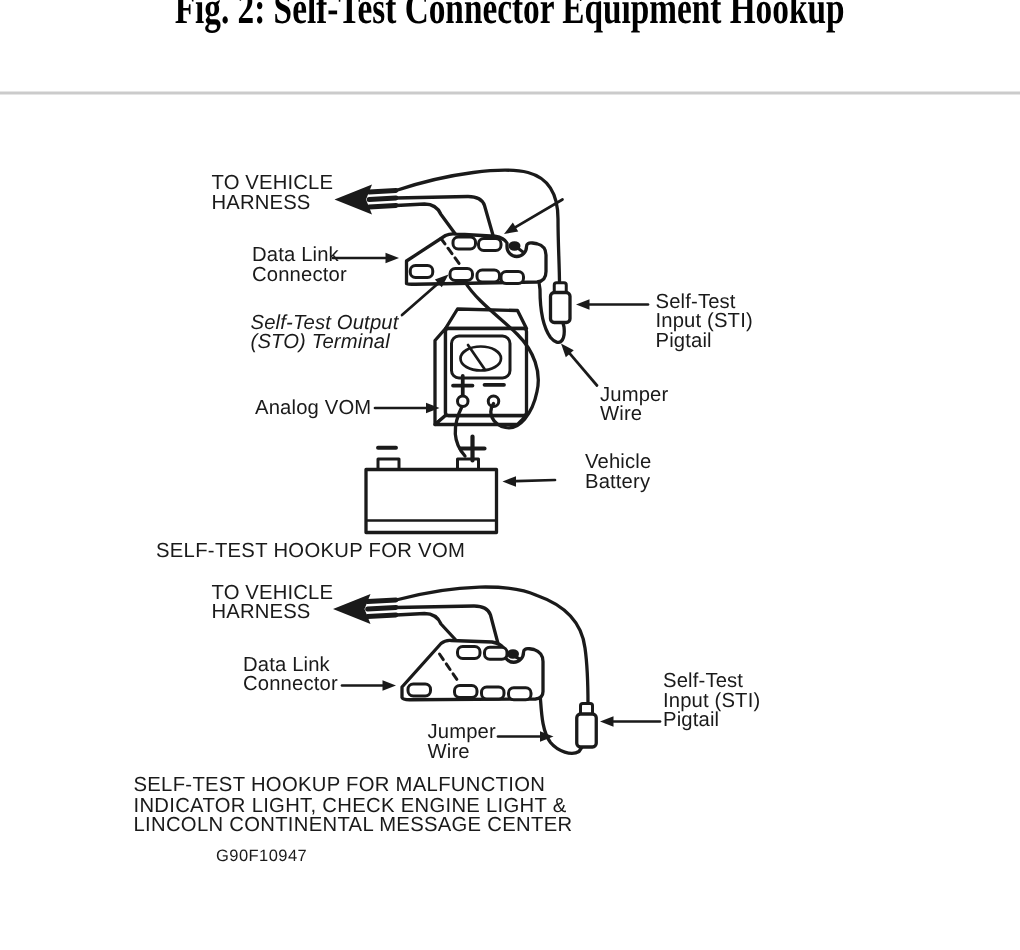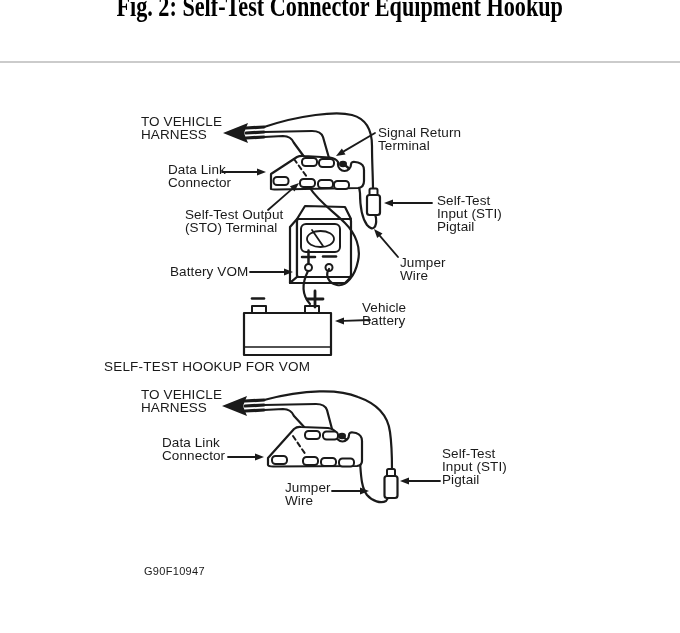--- a/index.html
+++ b/index.html
@@ -137,40 +137,41 @@
     </g>
   </svg>
 
   <div class="title-line" id="title1">
     <span>Fig. 2: Self-Test Connector Equipment Hookup</span>
   </div>
   <div class="rule"></div>
 
   <div class="lbl" style="left:141px;top:115px;">TO VEHICLE
 HARNESS</div>
-  <div class="lbl" style="left:378px;top:126px;">Signal Return
-Terminal</div>
   <div class="lbl" style="left:168px;top:163px;">Data Link
 Connector</div>
-  <div class="lbl" style="left:185px;top:208px;">Self-Test Output
+  <div class="lbl" style="left:167px;top:208px;font-style:italic;">Self-Test Output
 (STO) Terminal</div>
   <div class="lbl" style="left:437px;top:194px;">Self-Test
 Input (STI)
 Pigtail</div>
-  <div class="lbl" style="left:170px;top:265px;">Battery VOM</div>
+  <div class="lbl" style="left:170px;top:265px;">Analog VOM</div>
   <div class="lbl" style="left:400px;top:256px;">Jumper
 Wire</div>
-  <div class="lbl" style="left:362px;top:301px;">Vehicle
+  <div class="lbl" style="left:390px;top:301px;">Vehicle
 Battery</div>
   <div class="cap" style="left:104px;width:480px;top:360px;">SELF-TEST HOOKUP FOR VOM</div>
 
   <div class="lbl" style="left:141px;top:388px;">TO VEHICLE
 HARNESS</div>
   <div class="lbl" style="left:162px;top:436px;">Data Link
 Connector</div>
   <div class="lbl" style="left:285px;top:481px;">Jumper
 Wire</div>
   <div class="lbl" style="left:442px;top:447px;">Self-Test
 Input (STI)
 Pigtail</div>
+  <div class="cap" style="left:89px;width:480px;top:516px;">SELF-TEST HOOKUP FOR MALFUNCTION
+INDICATOR LIGHT, CHECK ENGINE LIGHT &amp;
+LINCOLN CONTINENTAL MESSAGE CENTER</div>
 
   <div class="code" style="left:144px;top:565px;">G90F10947</div>
 </div>
 
 </body></html>

